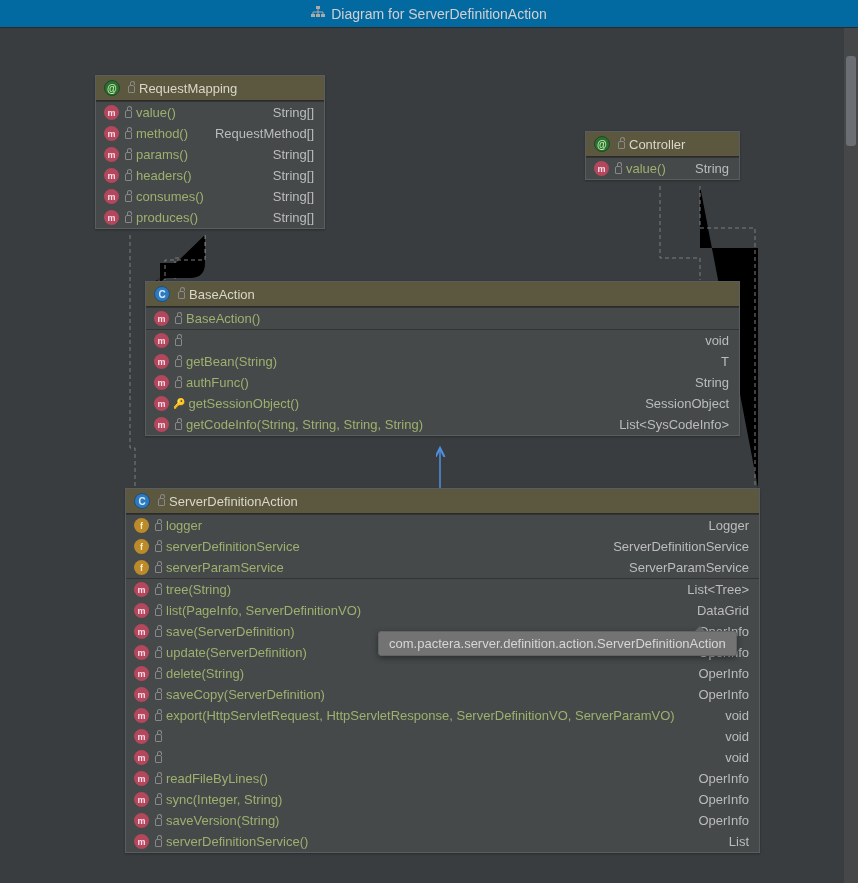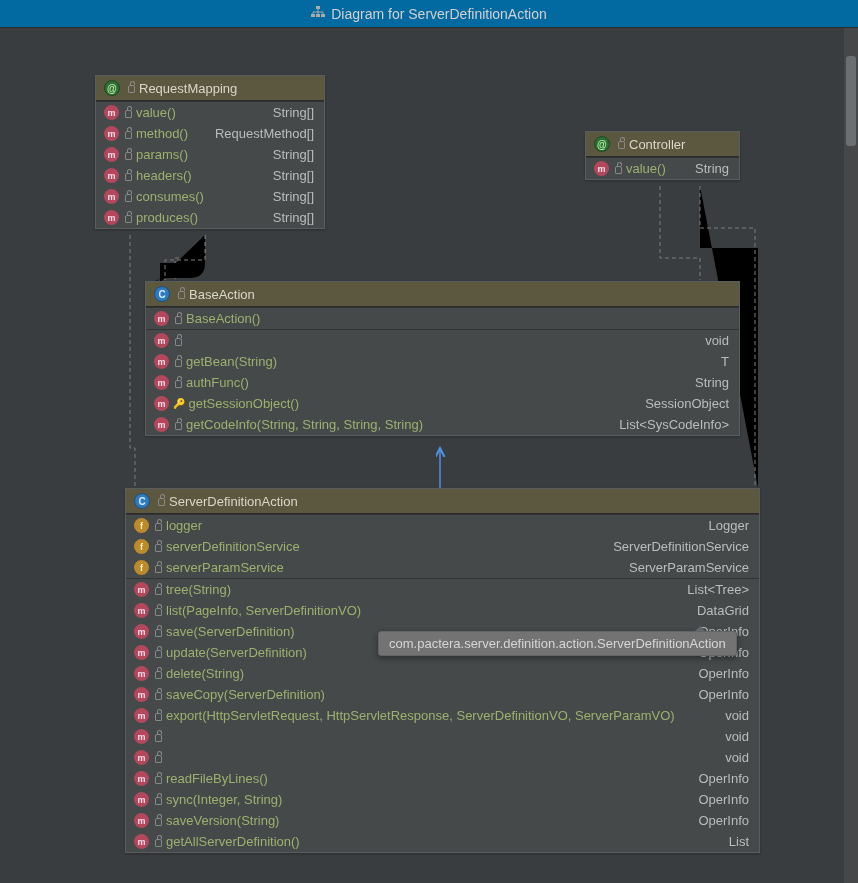--- a/index.html
+++ b/index.html
@@ -384,21 +384,21 @@
         </div>
       <div class="row">
           <span class="micon m">m</span>
           <span class="lockicon-small"></span>
           <span class="name">saveVersion(String)</span>
           <span class="type">OperInfo</span>
         </div>
       <div class="row">
           <span class="micon m">m</span>
           <span class="lockicon-small"></span>
-          <span class="name">getAllServerDefinition()</span>
+          <span class="name">serverDefinitionService()</span>
           <span class="type">List</span>
         </div>
     </div>
   </div>
 
   <div class="tooltip" style="left:378px; top:603px;">
     <span>com.pactera.server.definition.action.ServerDefinitionAction</span>
   </div>
 
   <div class="scrollbar">

